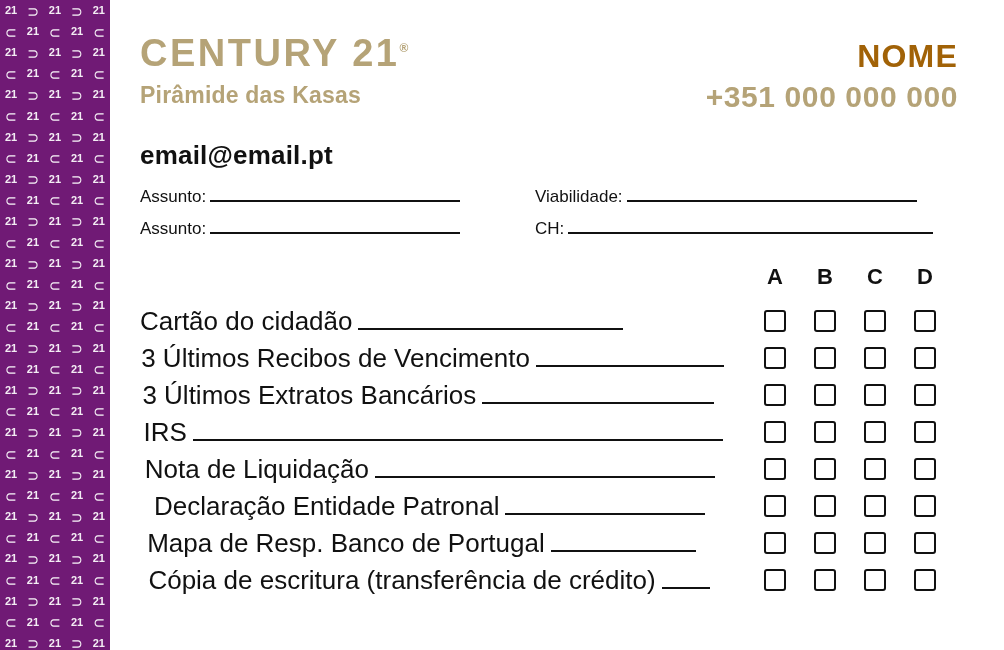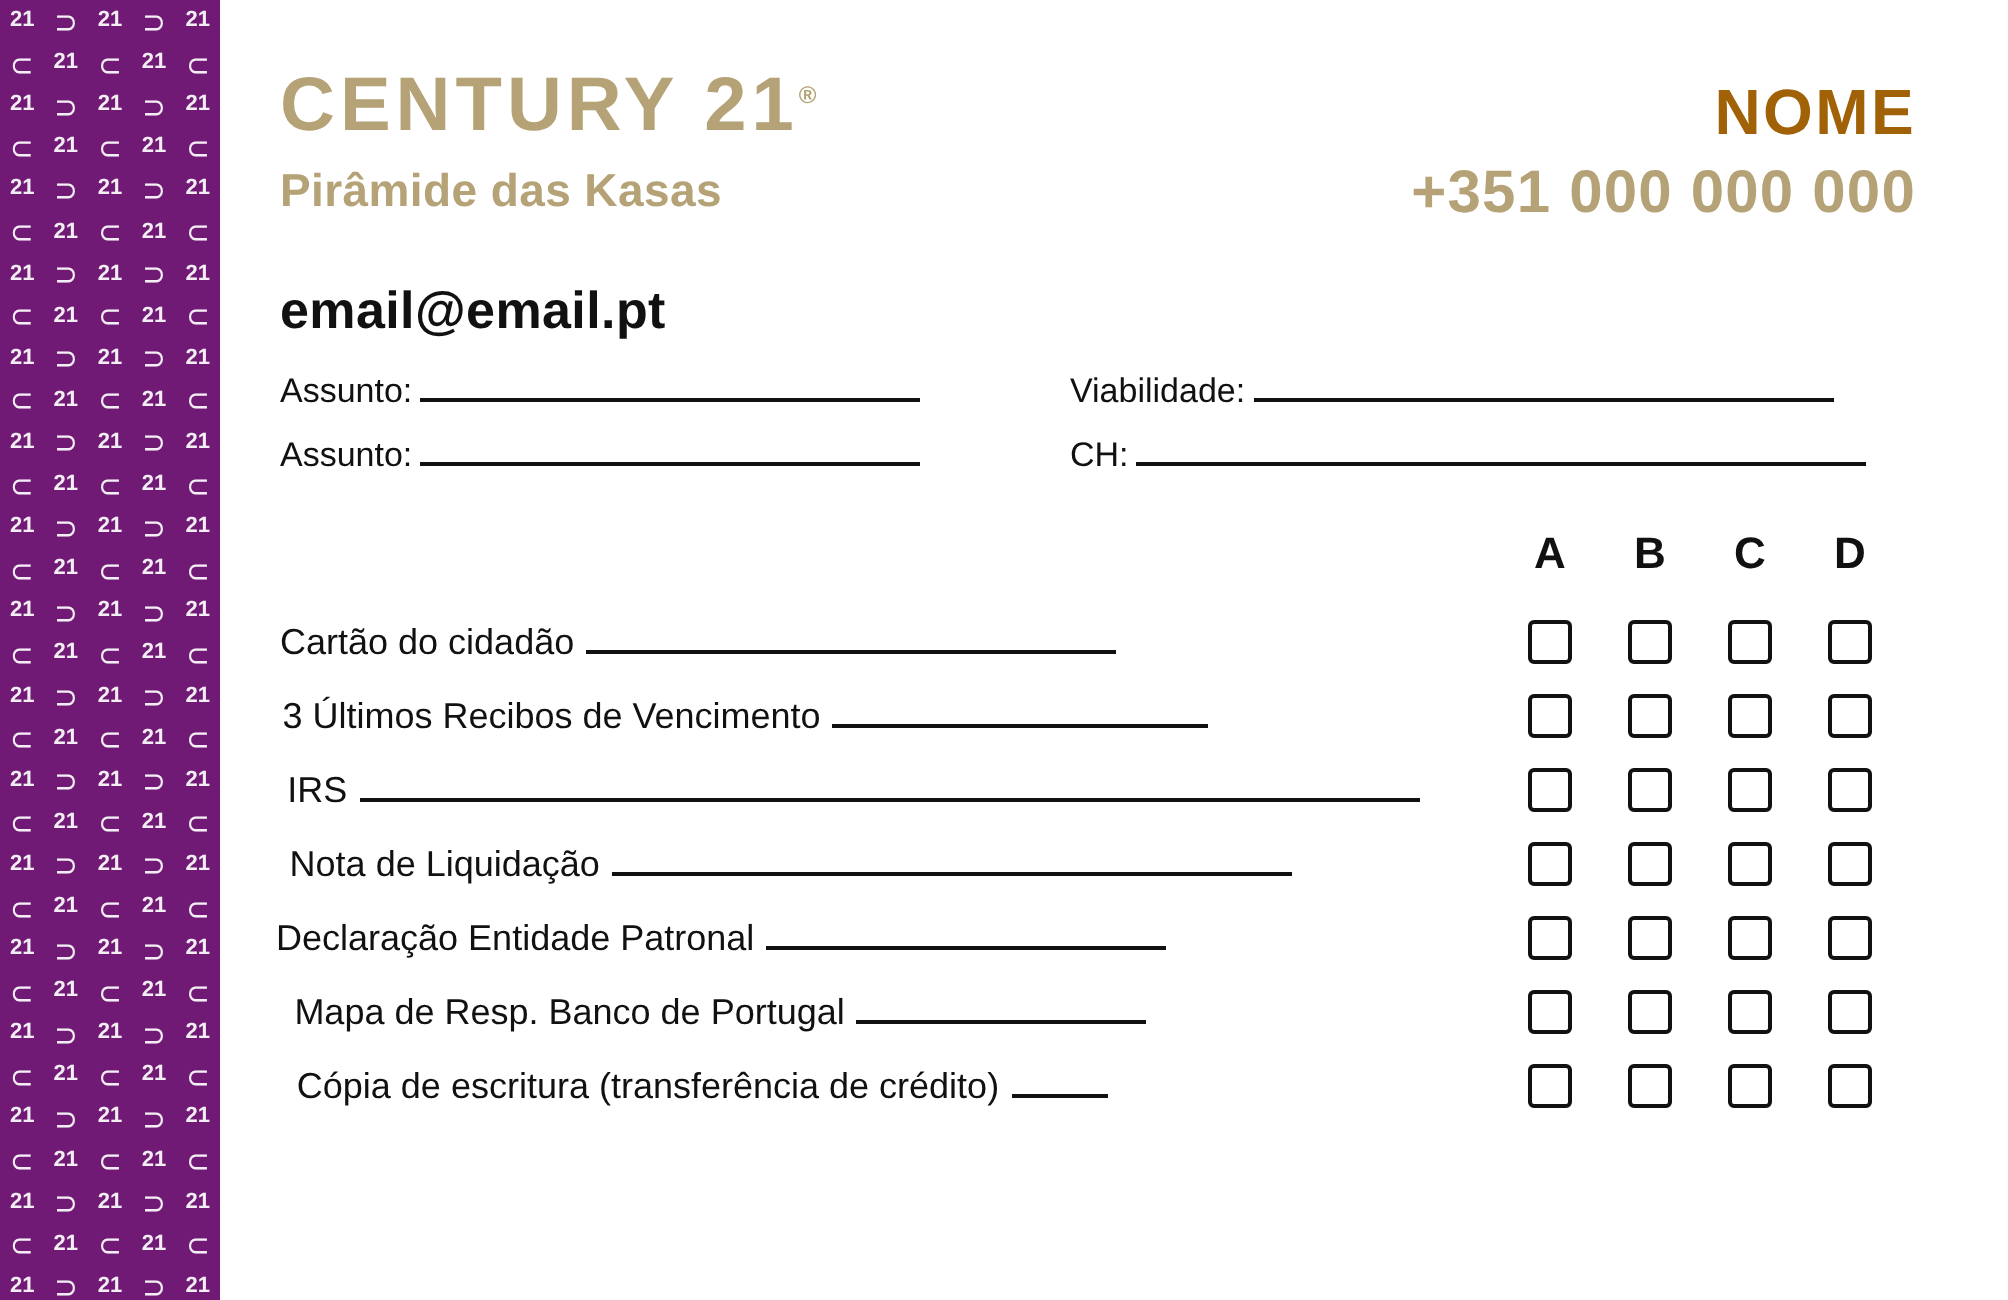--- a/index.html
+++ b/index.html
@@ -178,21 +178,21 @@
     right: 40px;
   }
   .doc-row {
     position: relative;
     height: 37px;
   }
   .doc-text {
     position: absolute;
     left: 0;
     top: 0;
-    font-size: 18px;
+    font-size: 26px;
     color: #111111;
     white-space: nowrap;
     line-height: 26px;
   }
   .doc-rule {
     display: inline-block;
     border-bottom: 2px solid #111111;
     height: 13px;
     margin-left: 6px;
     vertical-align: baseline;
@@ -512,20 +512,37 @@
           </div>
           <div class="check-cell">
             <div class="checkbox"></div>
           </div>
           <div class="check-cell">
             <div class="checkbox"></div>
           </div>
         </div>
       </div>
       <div class="doc-row">
+        <div class="doc-text" style="left: 4.4px;"><span>3 Últimos Extratos Bancários</span><span class="doc-rule" style="width: 232px;"></span></div>
+        <div class="checks">
+          <div class="check-cell">
+            <div class="checkbox"></div>
+          </div>
+          <div class="check-cell">
+            <div class="checkbox"></div>
+          </div>
+          <div class="check-cell">
+            <div class="checkbox"></div>
+          </div>
+          <div class="check-cell">
+            <div class="checkbox"></div>
+          </div>
+        </div>
+      </div>
+      <div class="doc-row">
         <div class="doc-text" style="left: 5.6px;"><span>IRS</span><span class="doc-rule" style="width: 530px;"></span></div>
         <div class="checks">
           <div class="check-cell">
             <div class="checkbox"></div>
           </div>
           <div class="check-cell">
             <div class="checkbox"></div>
           </div>
           <div class="check-cell">
             <div class="checkbox"></div>
@@ -546,21 +563,21 @@
           </div>
           <div class="check-cell">
             <div class="checkbox"></div>
           </div>
           <div class="check-cell">
             <div class="checkbox"></div>
           </div>
         </div>
       </div>
       <div class="doc-row">
-        <div class="doc-text" style="left: 0;"><span>Declaração Entidade Patronal</span><span class="doc-rule" style="width: 200px;"></span></div>
+        <div class="doc-text" style="left: 16px;"><span>Declaração Entidade Patronal</span><span class="doc-rule" style="width: 200px;"></span></div>
         <div class="checks">
           <div class="check-cell">
             <div class="checkbox"></div>
           </div>
           <div class="check-cell">
             <div class="checkbox"></div>
           </div>
           <div class="check-cell">
             <div class="checkbox"></div>
           </div>

